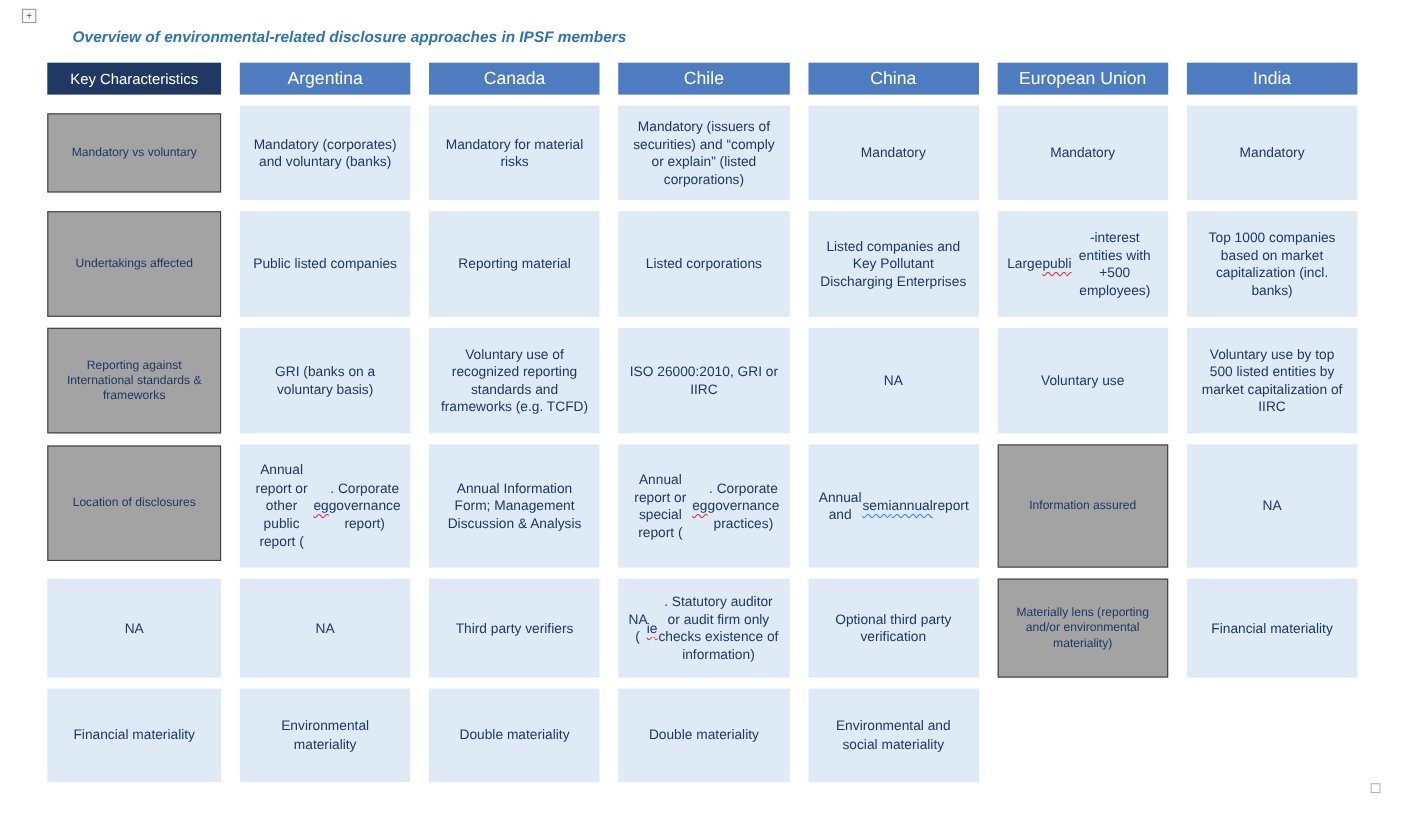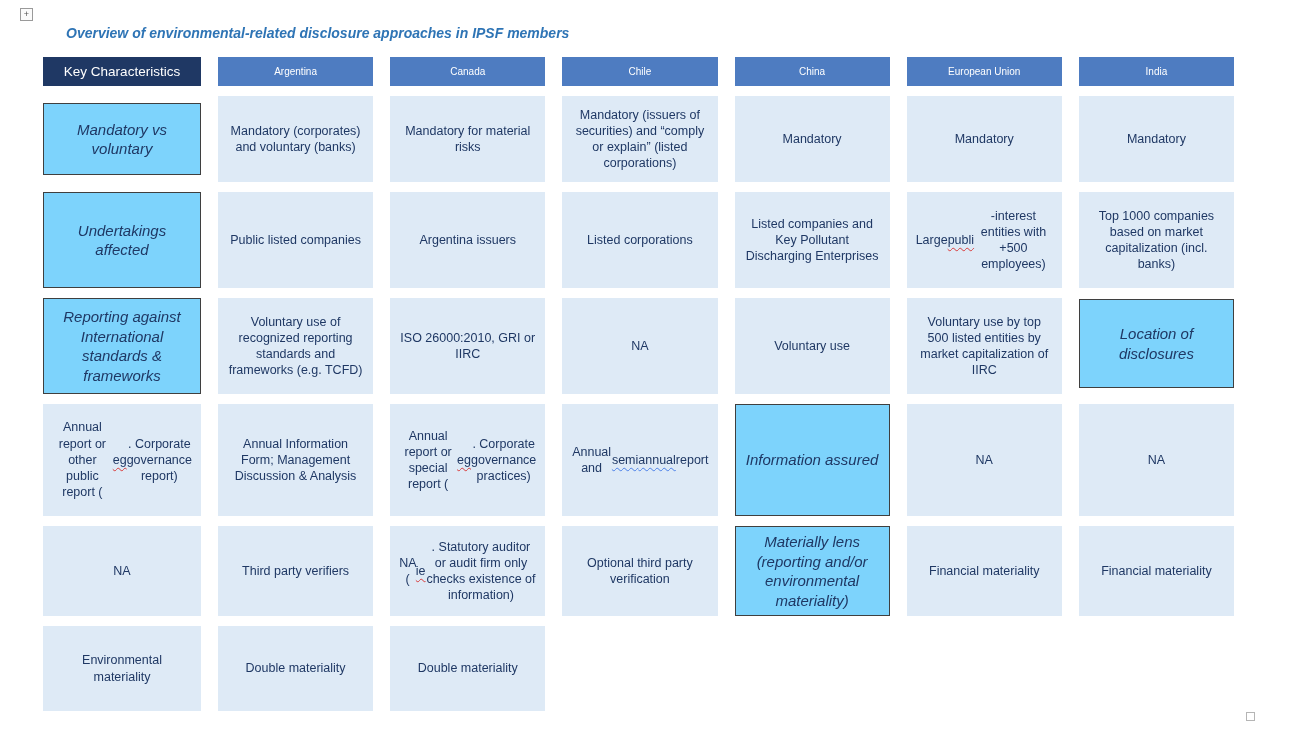--- a/index.html
+++ b/index.html
@@ -27,26 +27,26 @@
     column-gap:17px;row-gap:10px;
   }
   .khead{
     background:var(--header_navy);color:#fff;
     display:flex;align-items:center;justify-content:center;
     font-size:13.5px;
   }
   .chead{
     background:var(--header_blue);color:#fff;
     display:flex;align-items:center;justify-content:center;
-    font-size:10px;
+    font-size:16px;
   }
   .label{
-    background:#7dd3fc;border:1px solid #3f3f3f;color:var(--text_navy);
+    background:#a3a3a3;border:1px solid #3f3f3f;color:var(--text_navy);
     display:flex;align-items:center;justify-content:center;
-    text-align:center;font-size:15px;line-height:1.3;padding:2px 8px;font-style:italic;
+    text-align:center;font-size:11px;line-height:1.3;padding:2px 8px;
   }
   .label.short{margin:7px 0;}
   .label.short-b{margin:1px 0 6px 0;}
   .cell{
     background:var(--cell_blue);color:var(--text_navy);
     display:flex;align-items:center;justify-content:center;
     text-align:center;font-size:12.5px;line-height:1.3;padding:3px 9px;
   }
   .sq-red{
     text-decoration-line:underline;text-decoration-style:wavy;
@@ -83,27 +83,28 @@
     <div class="label short">Mandatory vs voluntary</div>
     <div class="cell">Mandatory (corporates) and voluntary (banks)</div>
     <div class="cell">Mandatory for material risks</div>
     <div class="cell">Mandatory (issuers of securities) and “comply or explain” (listed corporations)</div>
     <div class="cell">Mandatory</div>
     <div class="cell">Mandatory</div>
     <div class="cell">Mandatory</div>
 
     <div class="label">Undertakings affected</div>
     <div class="cell">Public listed companies</div>
-    <div class="cell">Argentina issuers</div>
+    <div class="cell">Reporting material</div>
     <div class="cell">Listed corporations</div>
     <div class="cell">Listed companies and Key Pollutant Discharging Enterprises</div>
     <div class="cell">Large <span class="sq-red">publi</span>-interest entities with +500 employees)</div>
     <div class="cell">Top 1000 companies based on market capitalization (incl. banks)</div>
 
     <div class="label">Reporting against International standards &amp; frameworks</div>
+    <div class="cell">GRI (banks on a voluntary basis)</div>
     <div class="cell">Voluntary use of recognized reporting standards and frameworks (e.g. TCFD)</div>
     <div class="cell">ISO 26000:2010, GRI or IIRC</div>
     <div class="cell">NA</div>
     <div class="cell">Voluntary use</div>
     <div class="cell">Voluntary use by top 500 listed entities by market capitalization of IIRC</div>
 
     <div class="label short-b">Location of disclosures</div>
     <div class="cell">Annual report or other public report (<span class="sq-red">eg</span>. Corporate governance report)</div>
     <div class="cell">Annual Information Form; Management Discussion &amp; Analysis</div>
     <div class="cell">Annual report or special report (<span class="sq-red">eg</span>. Corporate governance practices)</div>
@@ -116,18 +117,19 @@
     <div class="cell">Third party verifiers</div>
     <div class="cell">NA (<span class="sq-red">ie</span>. Statutory auditor or audit firm only checks existence of information)</div>
     <div class="cell">Optional third party verification</div>
 
     <div class="label">Materially lens (reporting and/or environmental materiality)</div>
     <div class="cell">Financial materiality</div>
     <div class="cell">Financial materiality</div>
     <div class="cell">Environmental materiality</div>
     <div class="cell">Double materiality</div>
     <div class="cell">Double materiality</div>
+    <div class="cell">Environmental and social materiality</div>
 
   </div>
 
   <div class="resize-handle"></div>
 
 </div>
 
 </body></html>

